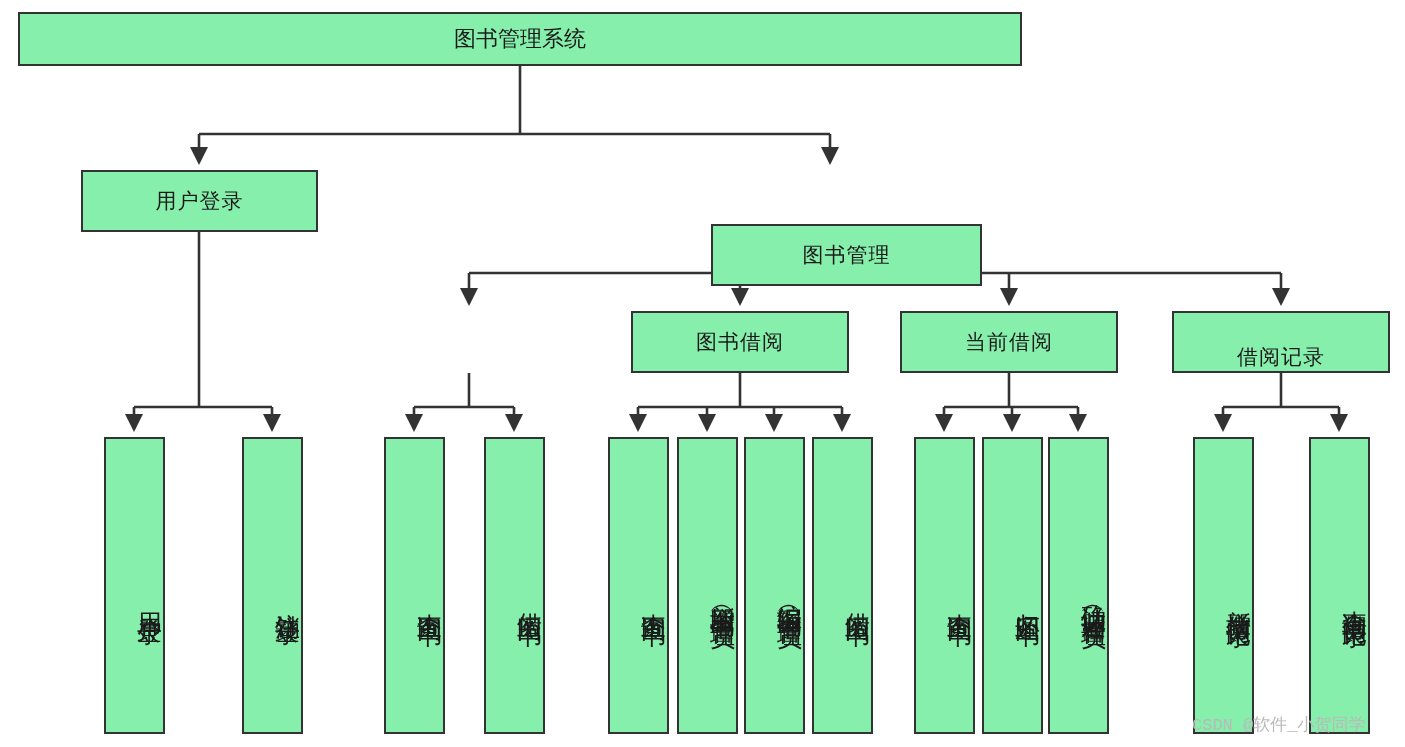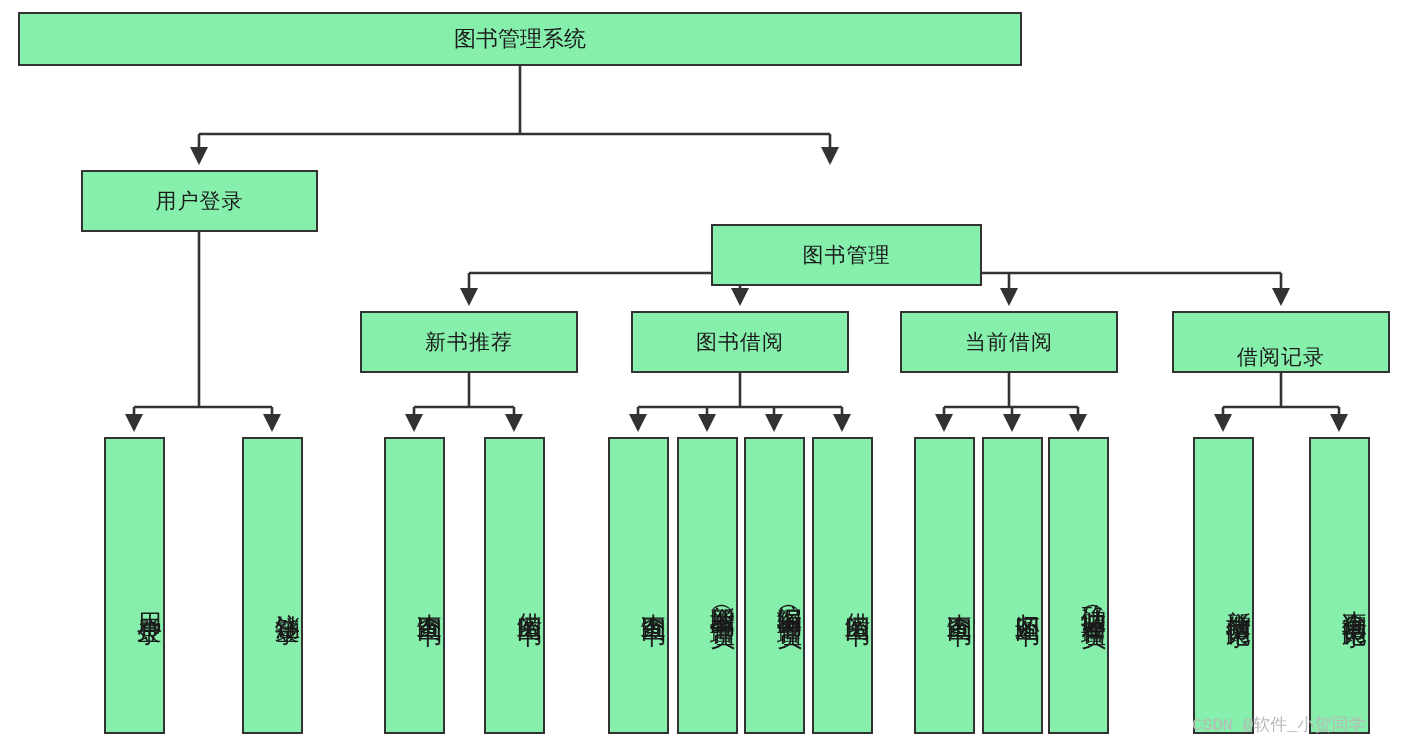--- a/index.html
+++ b/index.html
@@ -124,23 +124,20 @@
     <span>图书管理系统</span>
   </div>
 
   <div class="node horiz" style="left:81px; top:170px; width:237px; height:62px;">
     <span>用户登录</span>
   </div>
   <div class="node horiz" style="left:711px; top:177px; width:271px; height:62px;margin-top:47px;">
     <span>图书管理</span>
   </div>
 
-  <div class="node horiz" style="left:360px; top:311px; width:218px; height:62px;">
-    <span>新书推荐</span>
-  </div>
   <div class="node horiz" style="left:900px; top:311px; width:218px; height:62px;">
     <span>当前借阅</span>
   </div>
   <div class="node horiz" style="left:631px; top:311px; width:218px; height:62px;">
     <span>图书借阅</span>
   </div>
   <div class="node horiz" style="left:1172px; top:311px; width:218px; height:62px;align-items:flex-end;">
     <span>借阅记录</span>
   </div>
 

